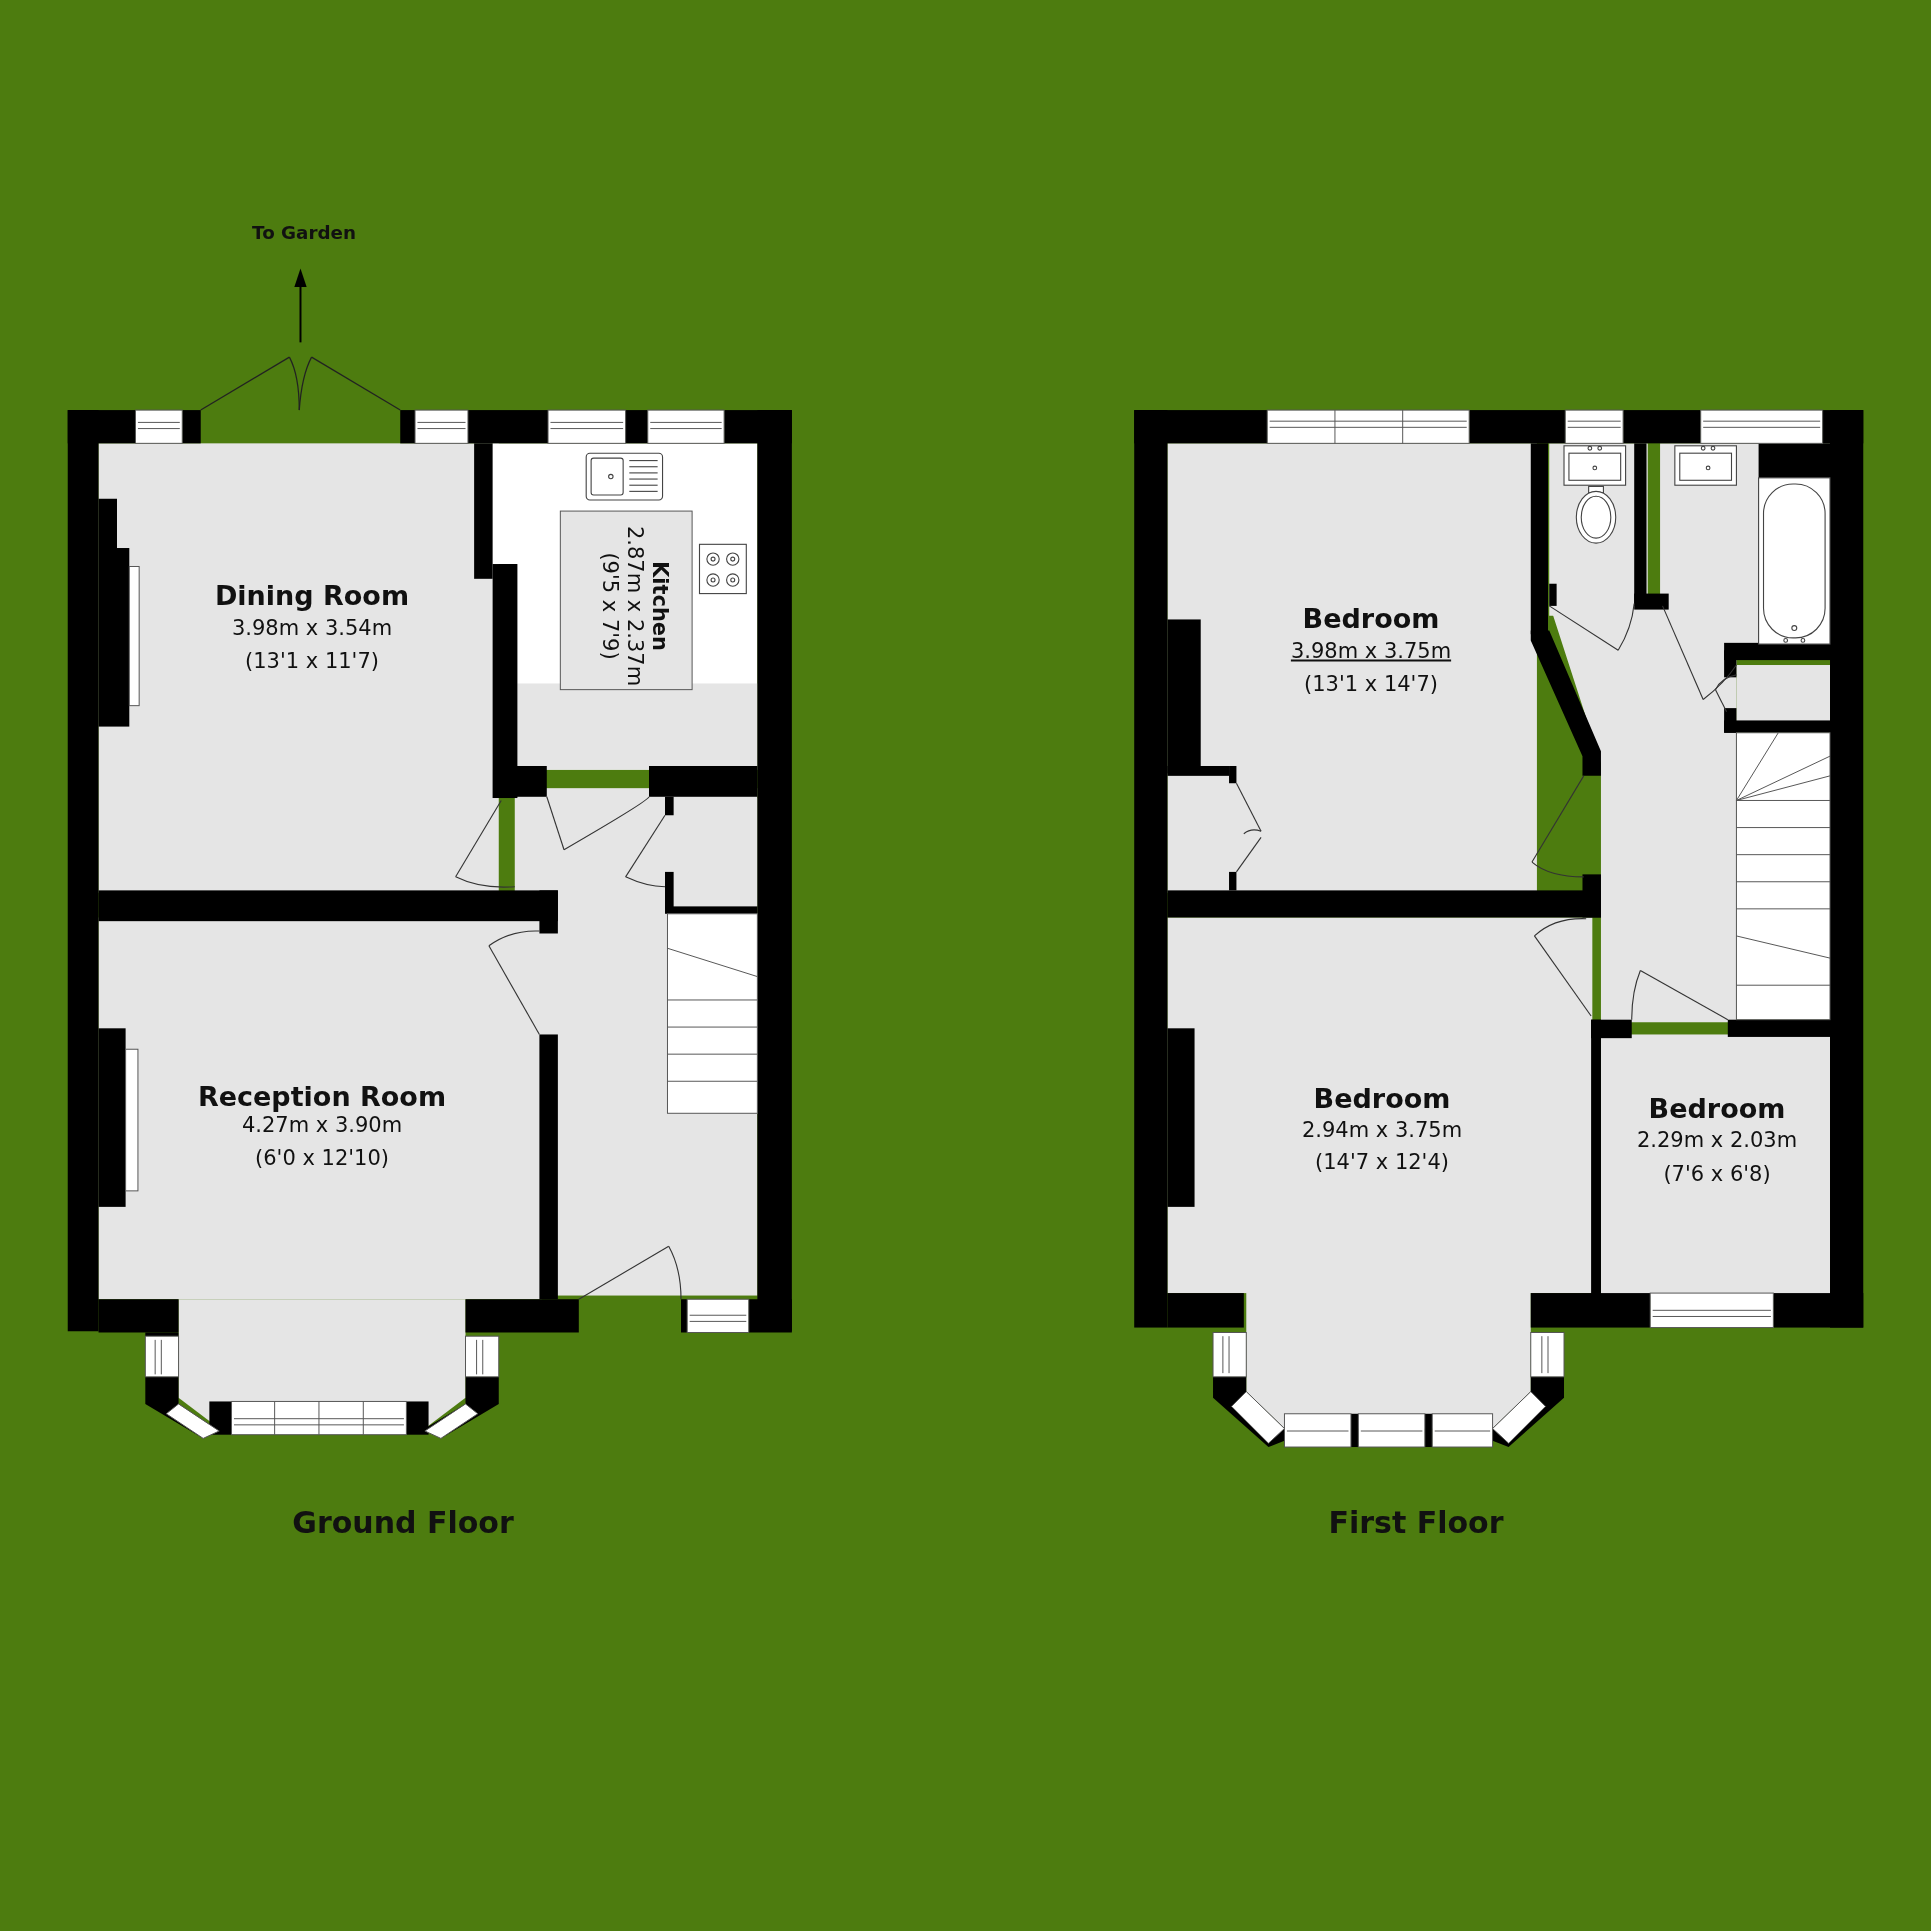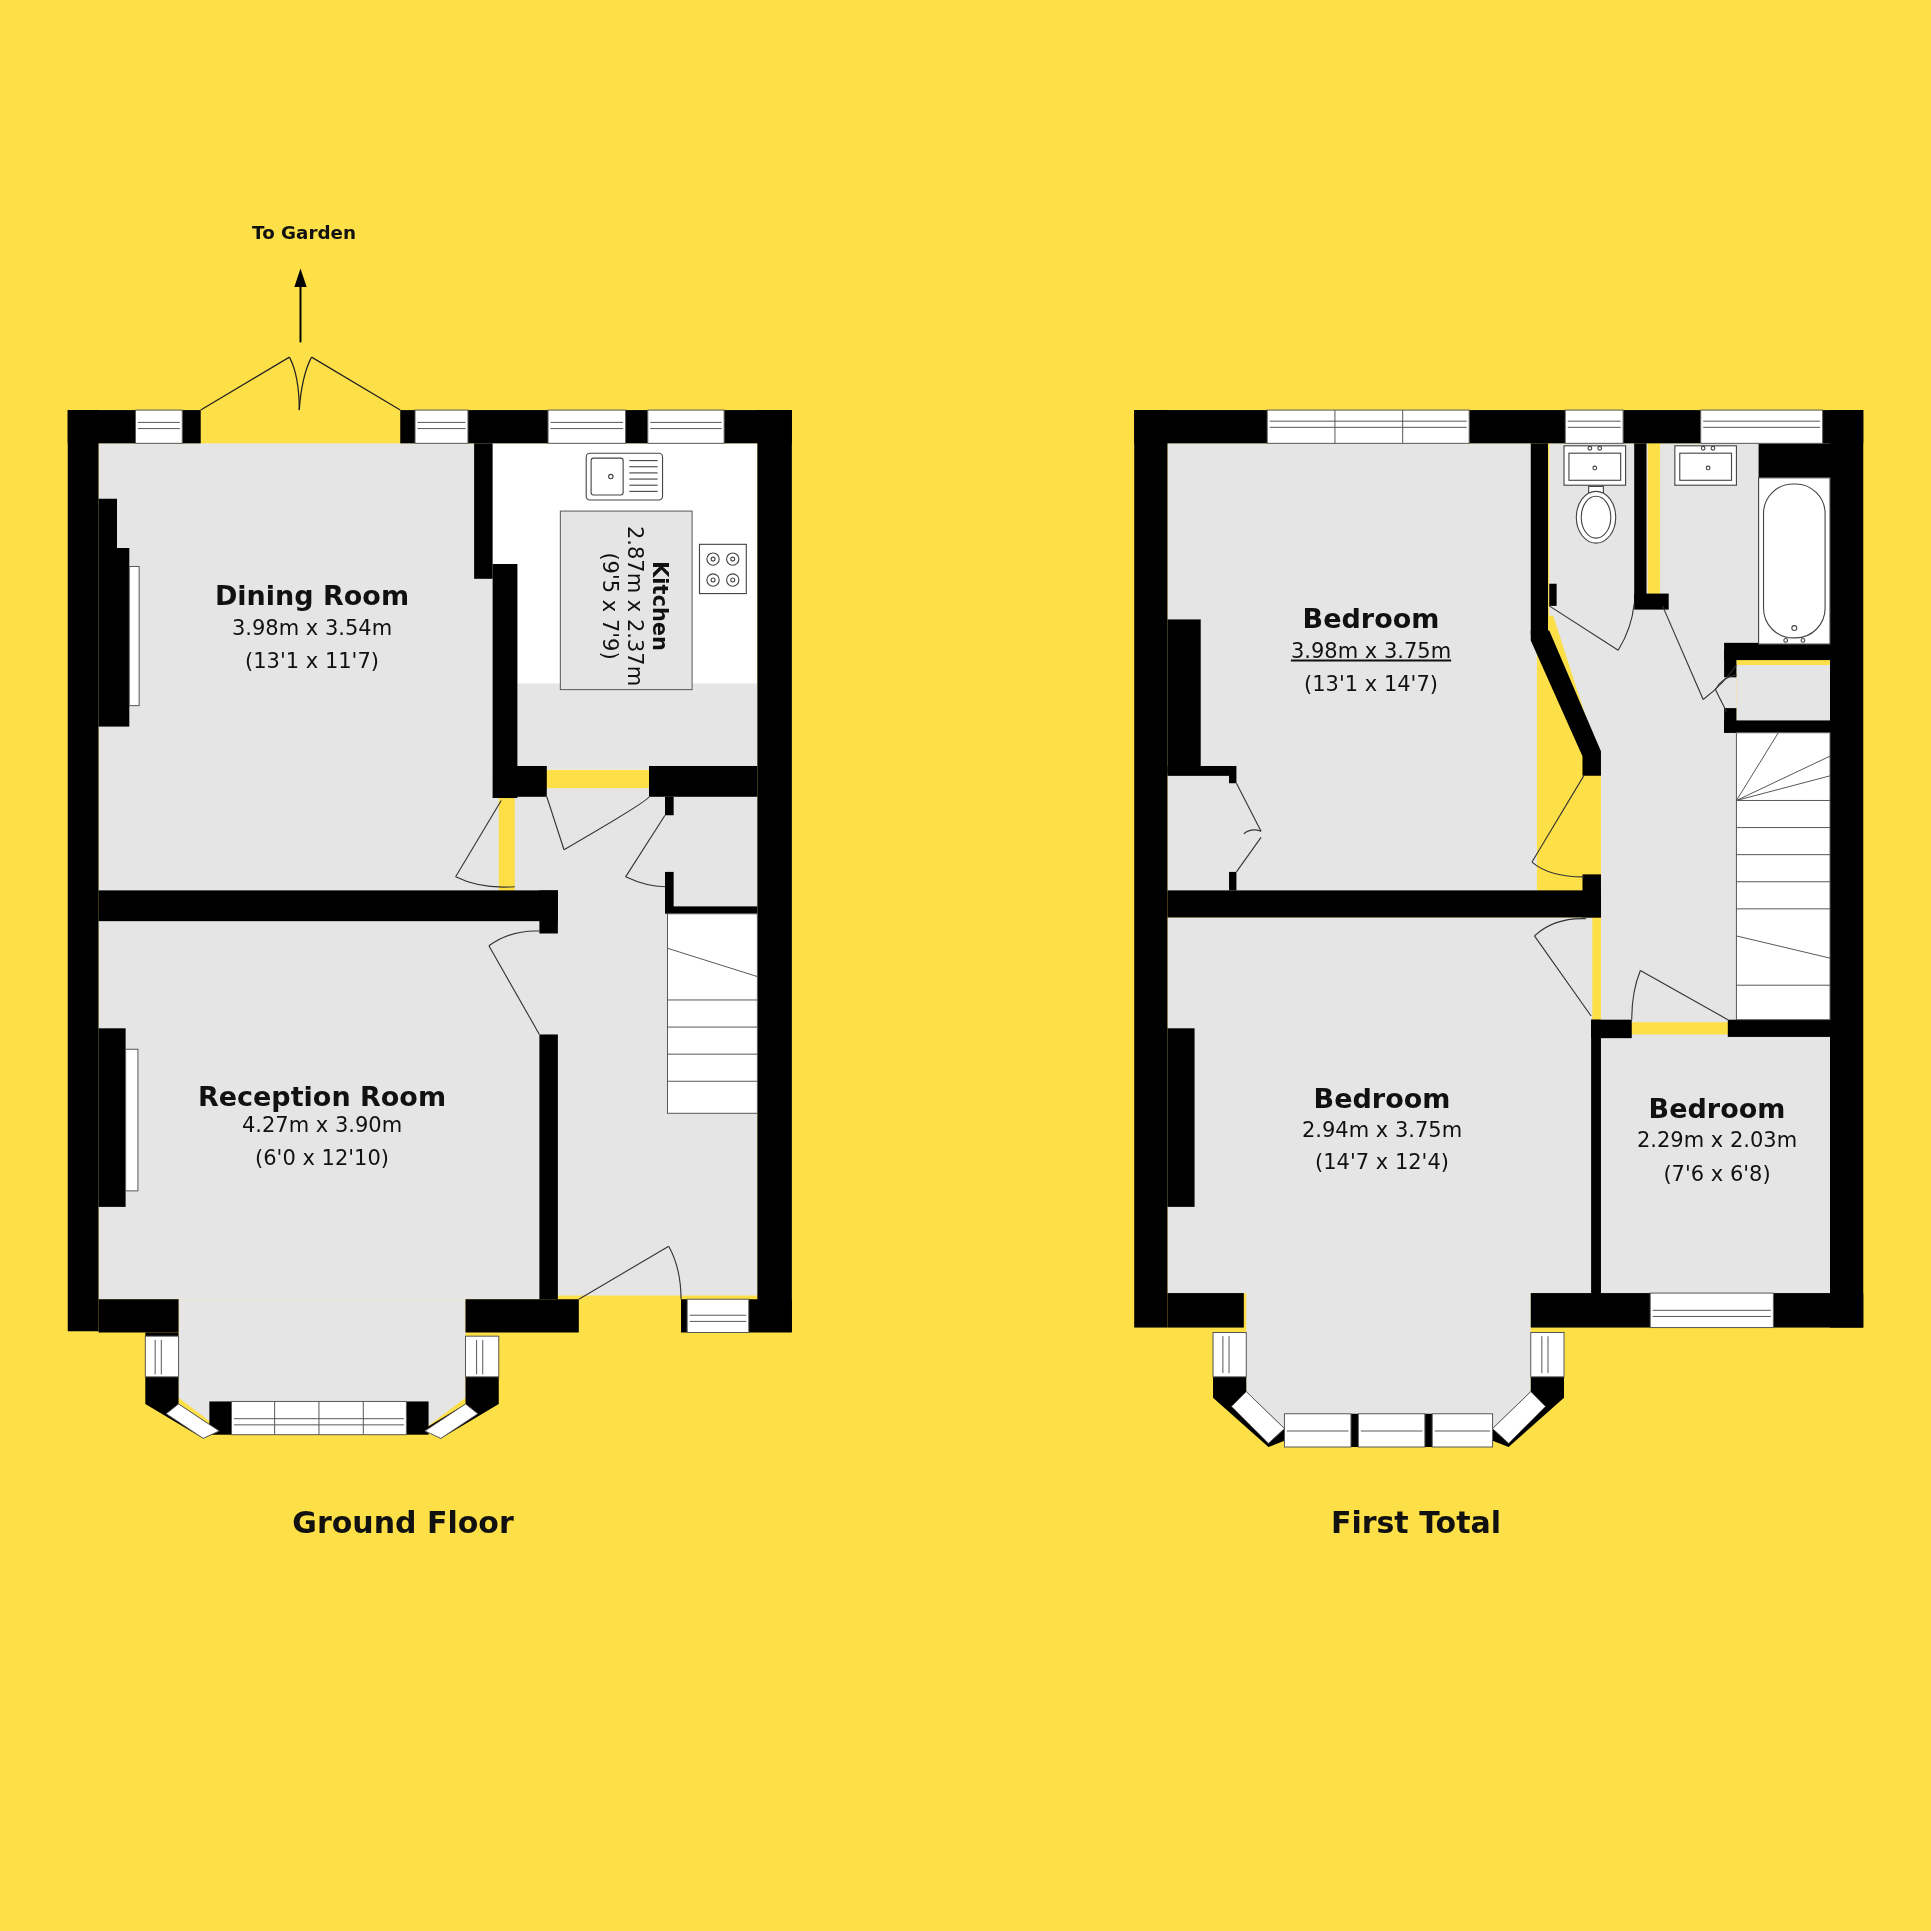--- a/index.html
+++ b/index.html
@@ -1,16 +1,16 @@
 <!DOCTYPE html>
 <html><head>
 <meta charset="utf-8">
 <style>
   html, body { margin:0; padding:0; background:#ffffff; }
-  #canvas { position:relative; width:1931px; height:1931px; overflow:hidden; background:#fde047; }
+  #canvas { position:relative; width:1931px; height:1931px; overflow:hidden; background:#4d7c0f; }
   #plan { position:absolute; left:0; top:0; width:1931px; height:1931px; }
   .lbl { position:absolute; transform:translate(-50%,-50%); white-space:nowrap; color:#111;
          font-family:"DejaVu Sans", sans-serif; text-align:center; line-height:1; }
   .room-name { font-weight:bold; font-size:27px; }
   .room-dim  { font-size:21px; }
   .floor-title { font-weight:bold; font-size:30px; }
   .total { font-size:27px; }
   .garden { font-weight:bold; font-size:18.3px; }
   .kitchen-block { position:absolute; left:634px; top:606px; transform:translate(-50%,-50%) rotate(90deg); text-align:center; font-family:"DejaVu Sans", sans-serif; color:#111; line-height:1.2; white-space:nowrap; }
 </style>
@@ -324,17 +324,17 @@
   <div class="lbl room-dim" style="left:1382px; top:1162px;">(14'7 x 12'4)</div>
 </div>
 
 <div>
   <div class="lbl room-name" style="left:1717px; top:1108px;">Bedroom</div>
   <div class="lbl room-dim" style="left:1717px; top:1140px;">2.29m x 2.03m</div>
   <div class="lbl room-dim" style="left:1717px; top:1174px;">(7'6 x 6'8)</div>
 </div>
 
 <div class="lbl floor-title" style="left:403px; top:1523px;">Ground Floor</div>
-<div class="lbl floor-title" style="left:1416px; top:1523px;">First Total</div>
+<div class="lbl floor-title" style="left:1416px; top:1523px;">First Floor</div>
 
 
 </div>
 
 
 </body></html>

